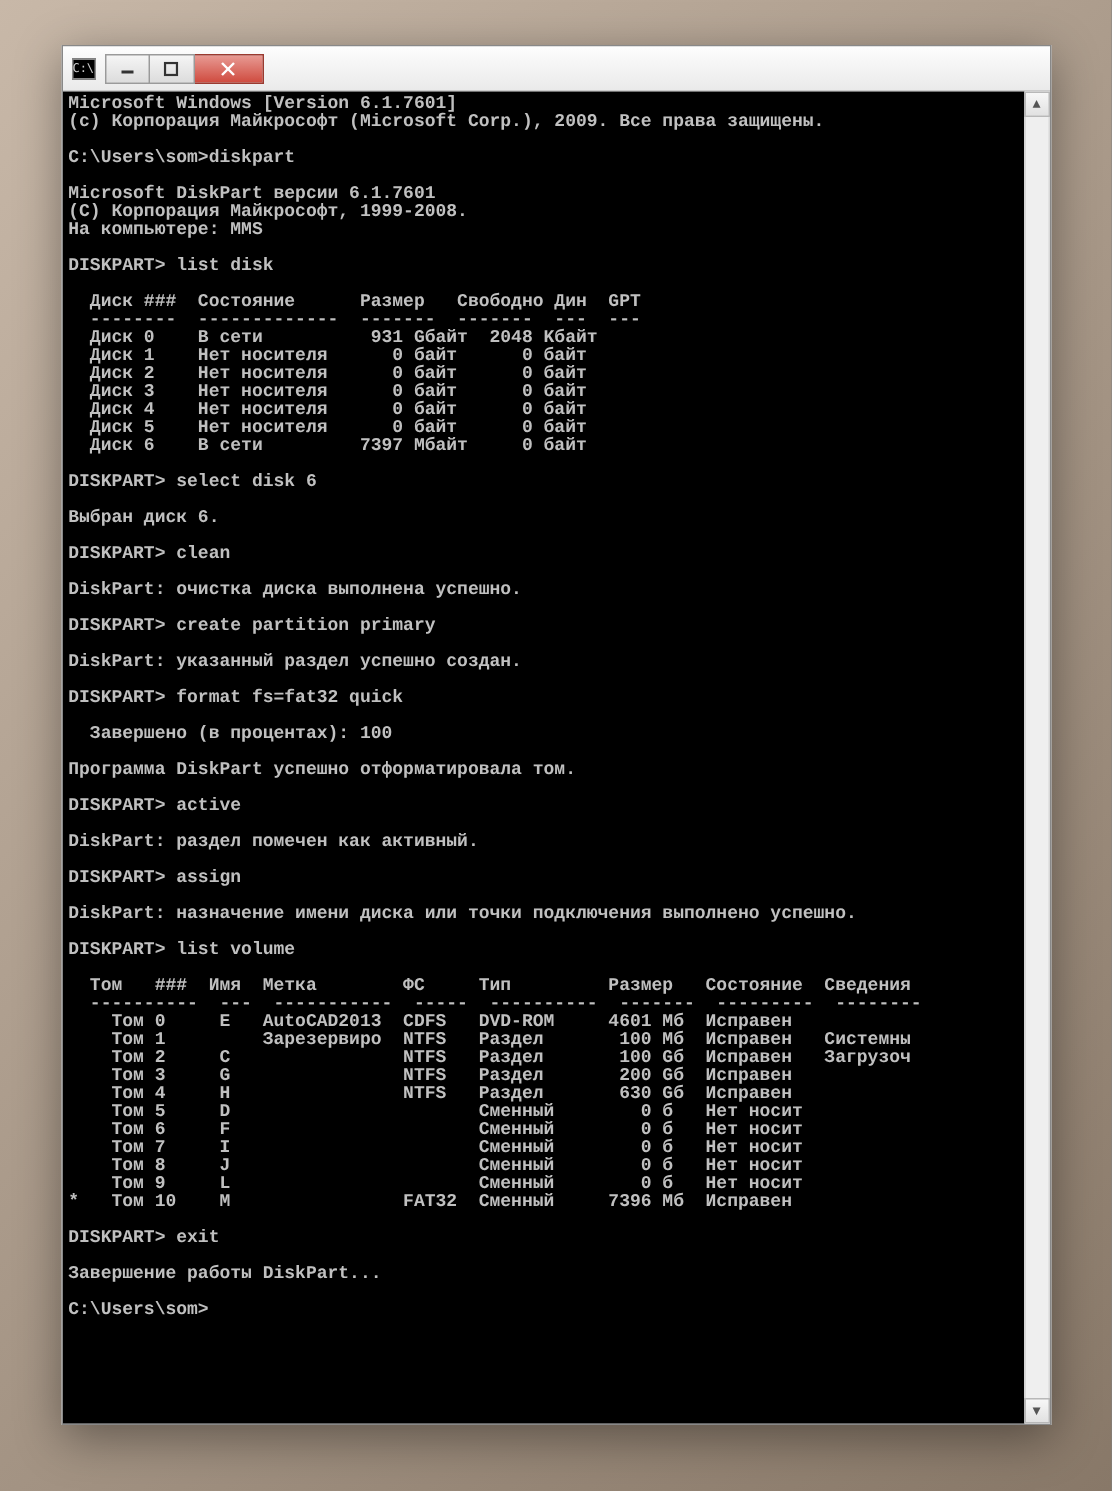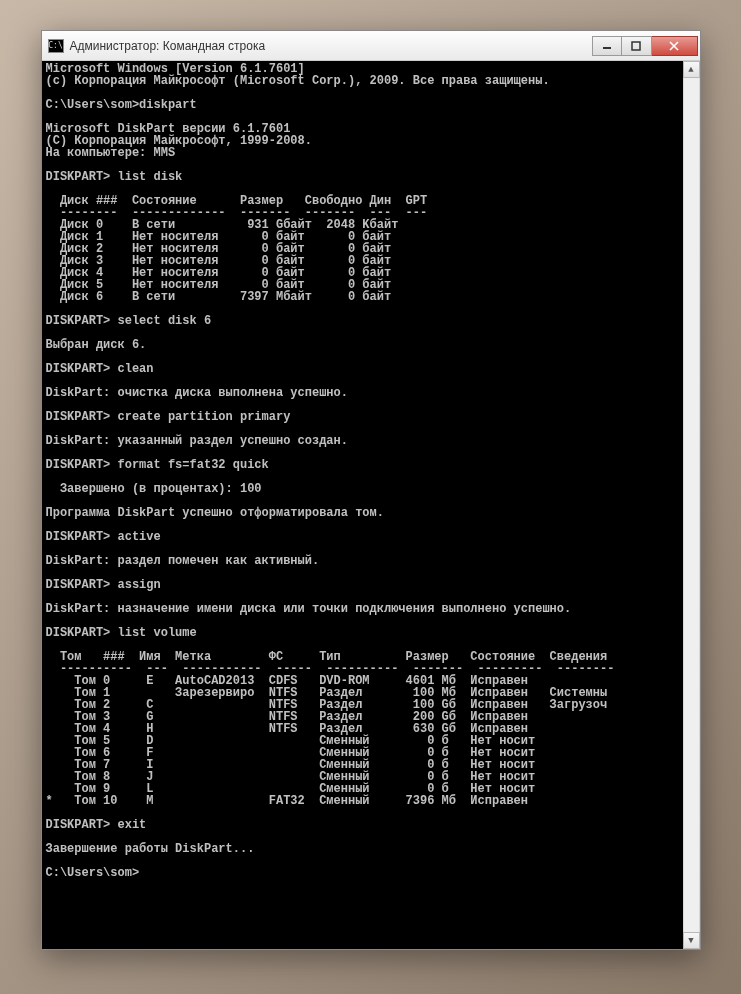--- a/index.html
+++ b/index.html
@@ -106,21 +106,20 @@
     border-right: 1px solid #d8d8d8;
     position: relative;
   }
 </style>
 </head>
 <body>
 
 <div class="window">
   <div class="titlebar">
     <div class="title-icon">C:\</div>
-    <div class="title-text">Администратор: Командная строка</div>
     <div class="win-buttons">
       <div class="win-btn">
         <svg width="10" height="10" viewBox="0 0 10 10">
             <line x1="1" y1="7" x2="9" y2="7" stroke="#333" stroke-width="2"></line>
           </svg>
       </div>
       <div class="win-btn">
         <svg width="10" height="10" viewBox="0 0 10 10">
             <rect x="1" y="1" width="8" height="8" fill="none" stroke="#333" stroke-width="1.5"></rect>
           </svg>

